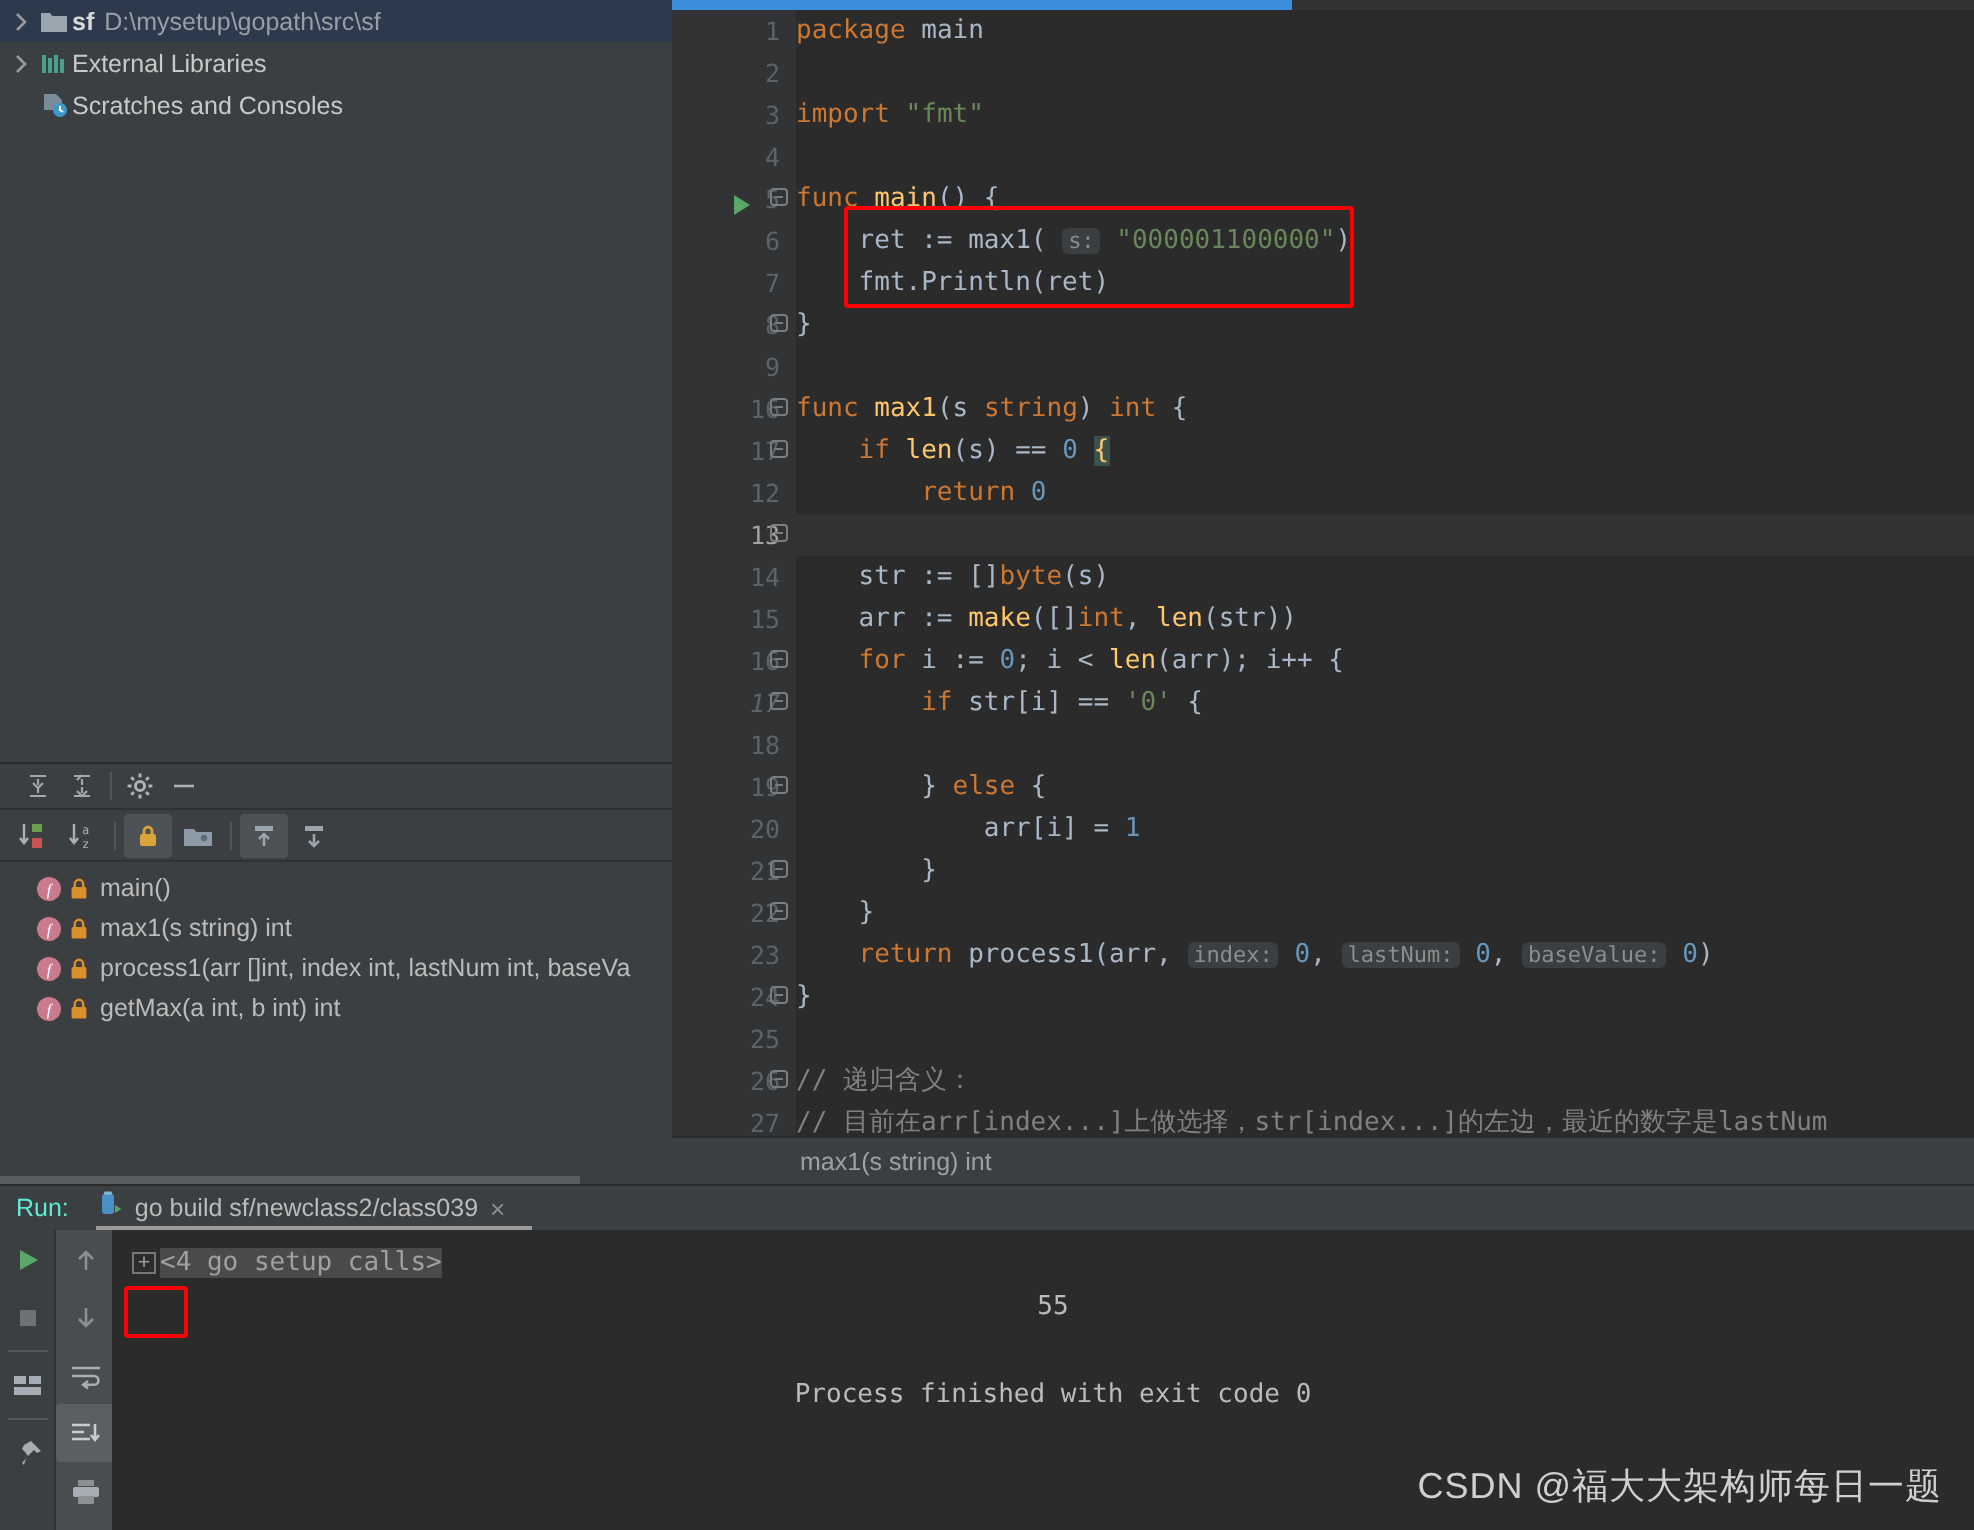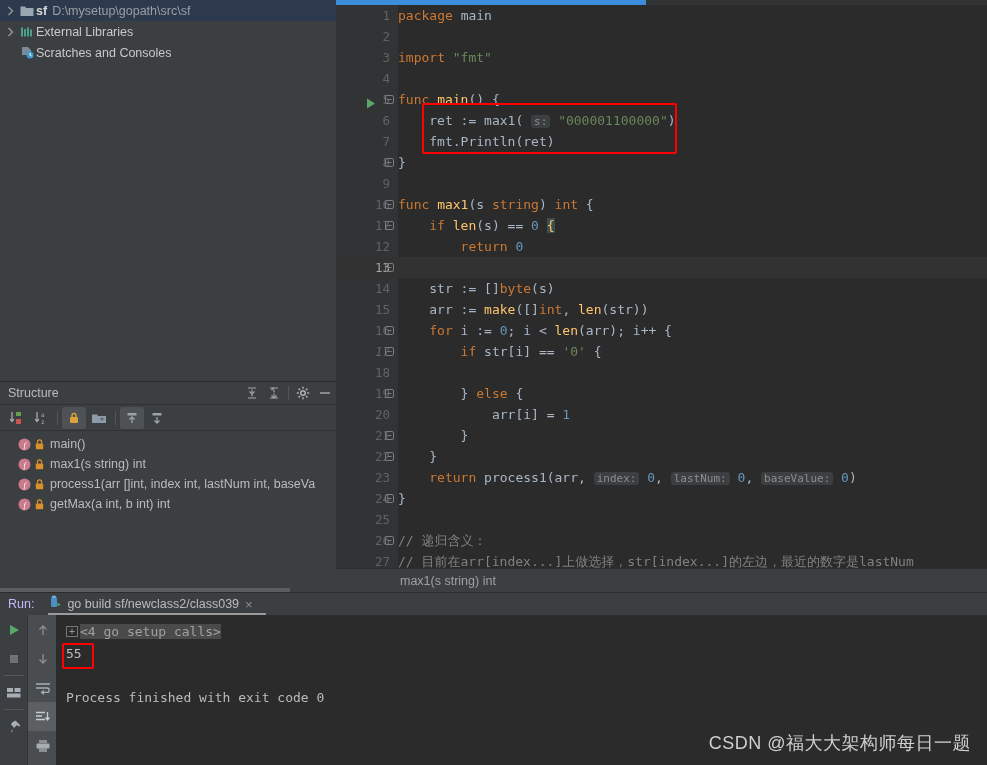--- a/index.html
+++ b/index.html
@@ -101,41 +101,41 @@
     background:#3c3f41; display:flex; align-items:center; padding-left:64px;
     font-size:12.5px; color:#a0a0a0; border-top:1px solid #2b2b2b;
   }
 
   
   .run-panel {
     position:absolute; left:0; top:592px; width:987px; height:173px;
     background:#3c3f41; border-top:1px solid #2b2b2b;
   }
   .run-head { height:22px; display:flex; align-items:center; padding-left:8px; position:relative; }
-  .run-label { font-size:12.5px; color:#c4b5fd; margin-right:12px; }
+  .run-label { font-size:12.5px; color:#5eead4; margin-right:12px; }
   .run-tab { display:flex; align-items:center; height:22px; position:relative; padding:0 6px 0 2px; }
   .run-tab-text { font-size:12.5px; color:#bbbbbb; margin:0 6px 0 5px; }
   .run-tab-underline { position:absolute; left:48px; bottom:0; width:218px; height:2px; background:#9a9a9a; }
   .tab-close { color:#8d8d8d; font-size:13px; }
   .run-sidebar { position:absolute; left:0; top:22px; width:27px; height:151px; background:#3c3f41; }
   .run-sidebar2 { position:absolute; left:27px; top:22px; width:29px; height:151px; background:#4a4d4f; border-left:1px solid #333; }
   .sb-btn { width:27px; height:29px; display:flex; align-items:center; justify-content:center; }
   .sb2-btn { width:29px; height:29px; display:flex; align-items:center; justify-content:center; }
   .sb2-btn.active { background:#5b5f61; border-radius:2px; }
   .sb-div { width:20px; height:1px; background:#55585a; margin:2px auto; }
   .console {
     position:absolute; left:56px; top:22px; width:931px; height:151px;
     background:#2b2b2b; padding: 6px 0 0 10px;
     font-family:"DejaVu Sans Mono", monospace; font-size:13px; line-height:22px;
   }
   .c-fold { display:inline-block; width:12px; color:#9a9a9a; font-size:10px;
             border:1px solid #777; line-height:9px; height:11px; text-align:center;
             vertical-align:1px; margin-right:2px; }
   .c-setup { background:#4a4a4a; color:#a0a0a0;margin-top:28px; }
-  .c-out { color:#bbbbbb; }
+  .c-out { color:#bbbbbb;text-align:center; }
 
   .watermark {
     position:absolute; right:16px; bottom:10px;
     font-size:18px; color:#cfcfcf; font-family:"Liberation Sans", sans-serif;
     letter-spacing:0.5px;
   }
   .struct-hscroll { position:absolute; left:0; bottom:0; width:290px; height:4px; background:#5a5d5f; }
 </style>
 </head>
 <body>
@@ -178,21 +178,20 @@
               <path d="M10 7v2l1.5 1" stroke="#fff" stroke-width="1" fill="none"></path>
             </svg>
           </div>
           <div class="node-label">Scratches and Consoles</div>
         </div>
       </div>
   </div>
 
   <div class="structure-panel">
     <div class="structure-head">
-      <div class="structure-title">Structure</div>
       <div class="head-btn">
         <svg width="14" height="14" viewBox="0 0 14 14">
           <path d="M3 2h8M7 3.5v3M4.5 5.5L7 8l2.5-2.5M3 12h8M7 10.5v-3" stroke="#a6a6a6" stroke-width="1.1" fill="none"></path>
         </svg>
       </div>
       <div class="head-btn">
         <svg width="14" height="14" viewBox="0 0 14 14">
           <path d="M3 2h8M7 6.5v-3M4.5 4L7 1.5" stroke="#a6a6a6" stroke-width="1.1" fill="none"></path>
           <path d="M3 12h8M7 7.5v3M4.5 9.5L7 12l2.5-2.5" stroke="#a6a6a6" stroke-width="1.1" fill="none"></path>
         </svg>

